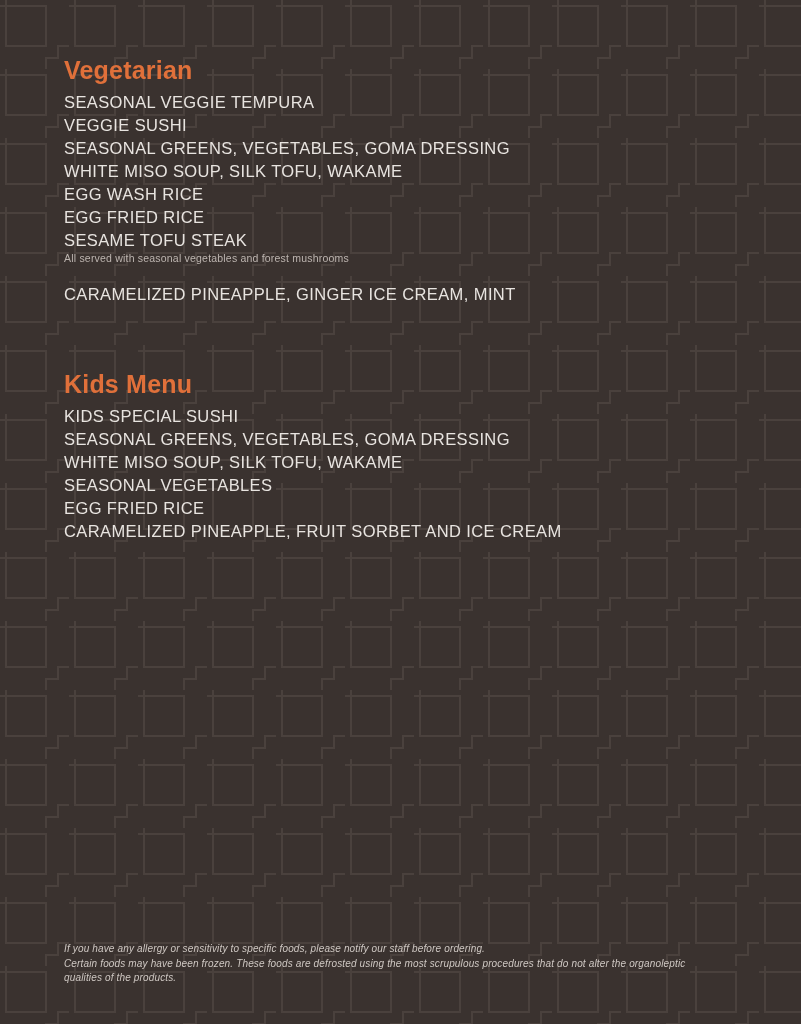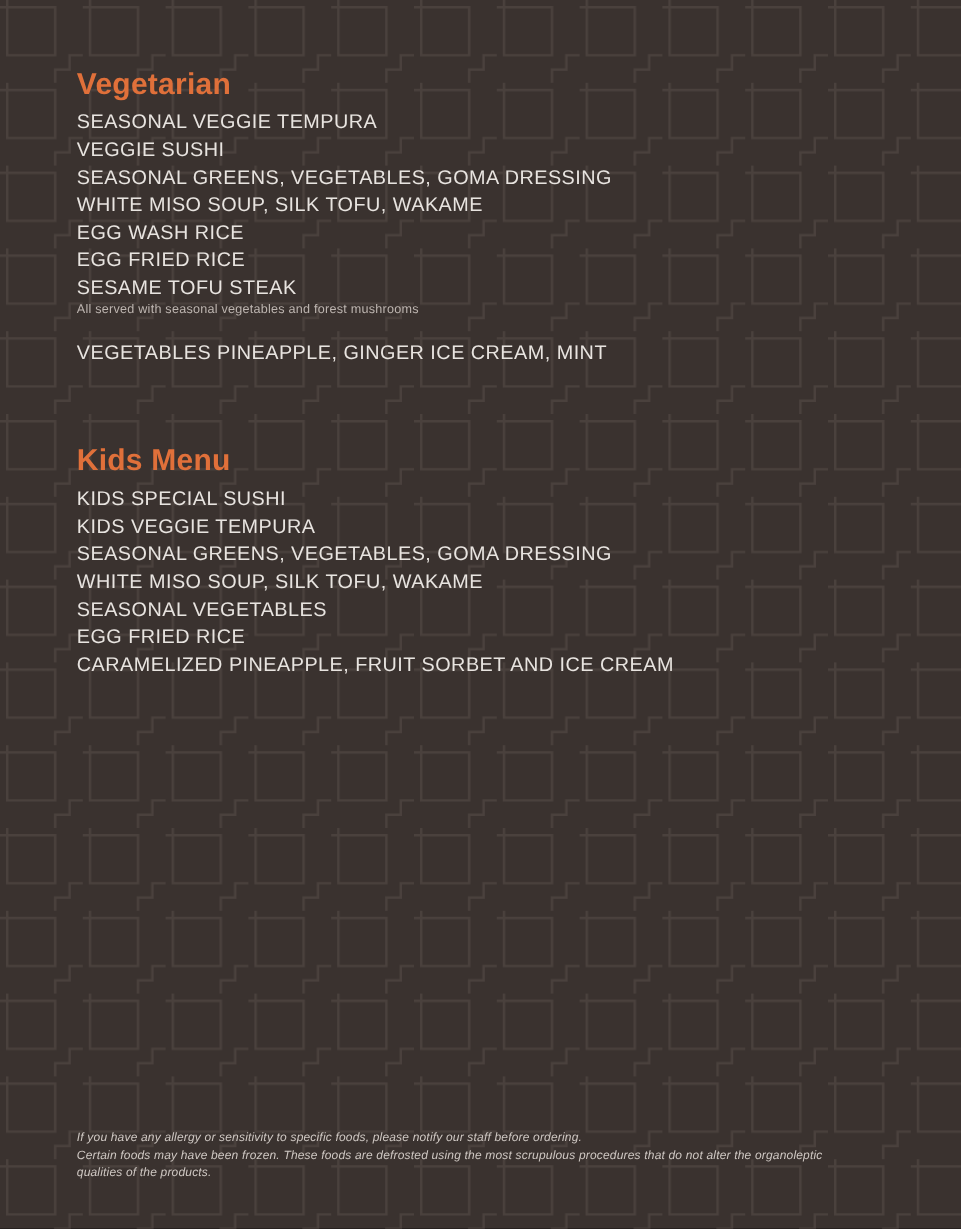--- a/index.html
+++ b/index.html
@@ -12,21 +12,21 @@
     height: 1024px;
     overflow: hidden;
     font-family: "Liberation Sans", sans-serif;
     position: relative;
   }
 
   
   #page {
     position: absolute;
     inset: 0;
-    background-color: #000000;
+    background-color: #7f1d1d;
   }
   #pattern {
     position: absolute;
     inset: 0;
     pointer-events: none;
   }
 
   
   #content {
     position: relative;
@@ -107,27 +107,26 @@
     <section class="section" id="section-vegetarian">
       <h2 class="section-title">Vegetarian</h2>
       <div class="menu-item">SEASONAL VEGGIE TEMPURA</div>
       <div class="menu-item">VEGGIE SUSHI</div>
       <div class="menu-item">SEASONAL GREENS, VEGETABLES, GOMA DRESSING</div>
       <div class="menu-item">WHITE MISO SOUP, SILK TOFU, WAKAME</div>
       <div class="menu-item">EGG WASH RICE</div>
       <div class="menu-item">EGG FRIED RICE</div>
       <div class="menu-item">SESAME TOFU STEAK</div>
       <div class="menu-note">All served with seasonal vegetables and forest mushrooms</div>
-      <div class="menu-item">VEGETABLES PINEAPPLE, GINGER ICE CREAM, MINT</div>
+      <div class="menu-item">CARAMELIZED PINEAPPLE, GINGER ICE CREAM, MINT</div>
     </section>
 
     <section class="section" id="section-kids">
       <h2 class="section-title">Kids Menu</h2>
       <div class="menu-item">KIDS SPECIAL SUSHI</div>
-      <div class="menu-item">KIDS VEGGIE TEMPURA</div>
       <div class="menu-item">SEASONAL GREENS, VEGETABLES, GOMA DRESSING</div>
       <div class="menu-item">WHITE MISO SOUP, SILK TOFU, WAKAME</div>
       <div class="menu-item">SEASONAL VEGETABLES</div>
       <div class="menu-item">EGG FRIED RICE</div>
       <div class="menu-item">CARAMELIZED PINEAPPLE, FRUIT SORBET AND ICE CREAM</div>
     </section>
 
   </div>
 
   <div id="footer">

